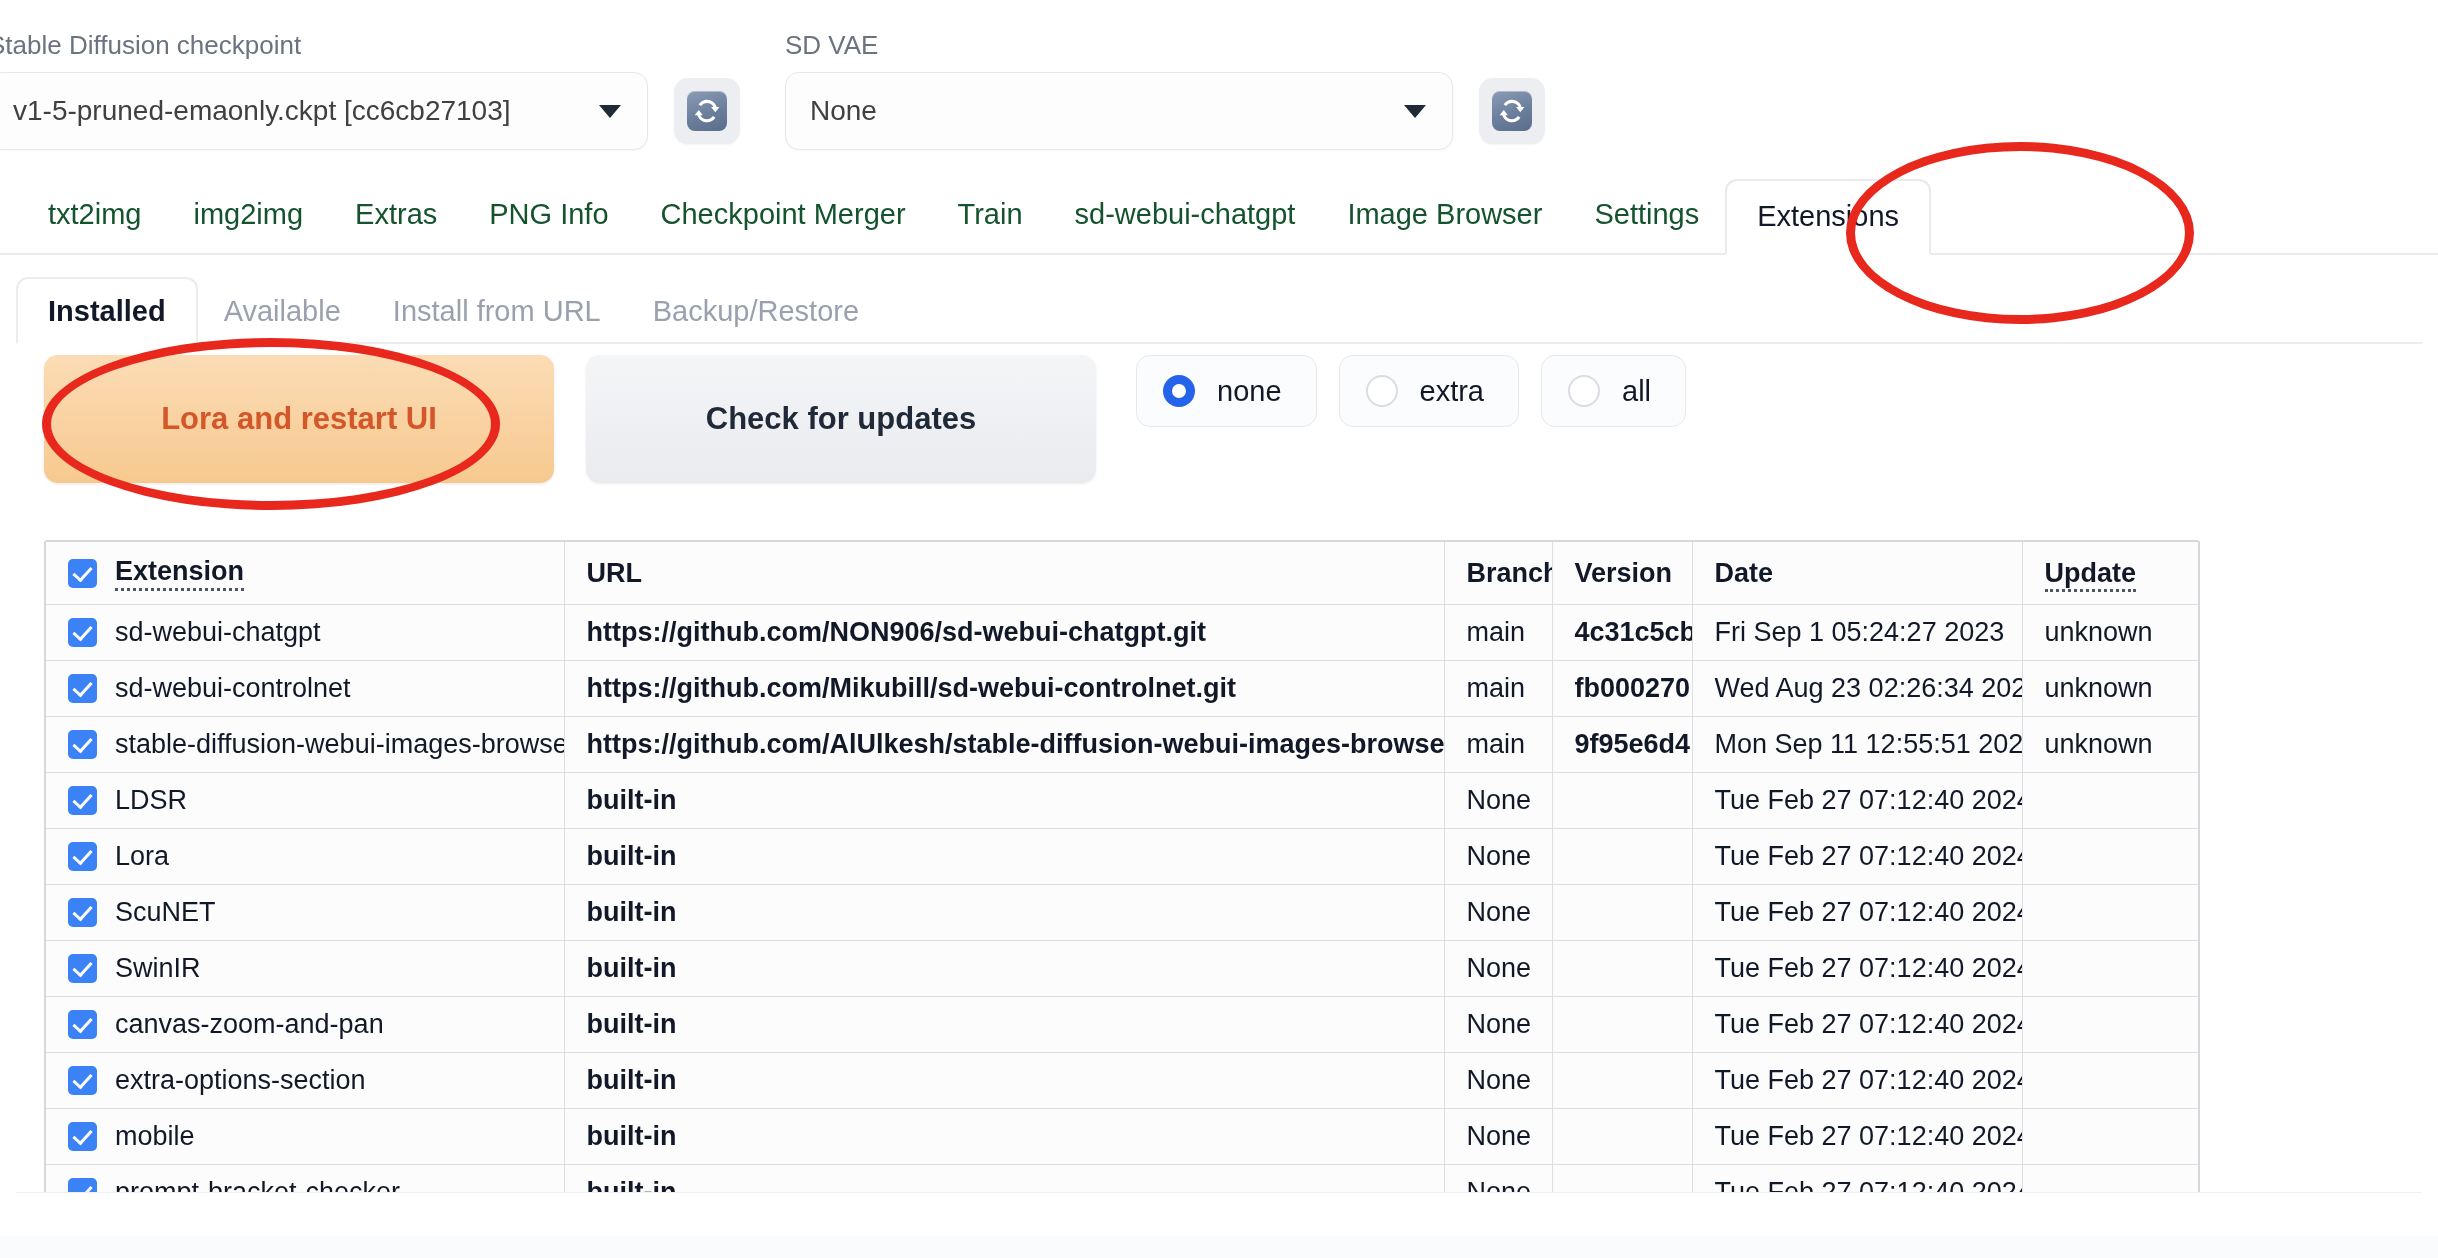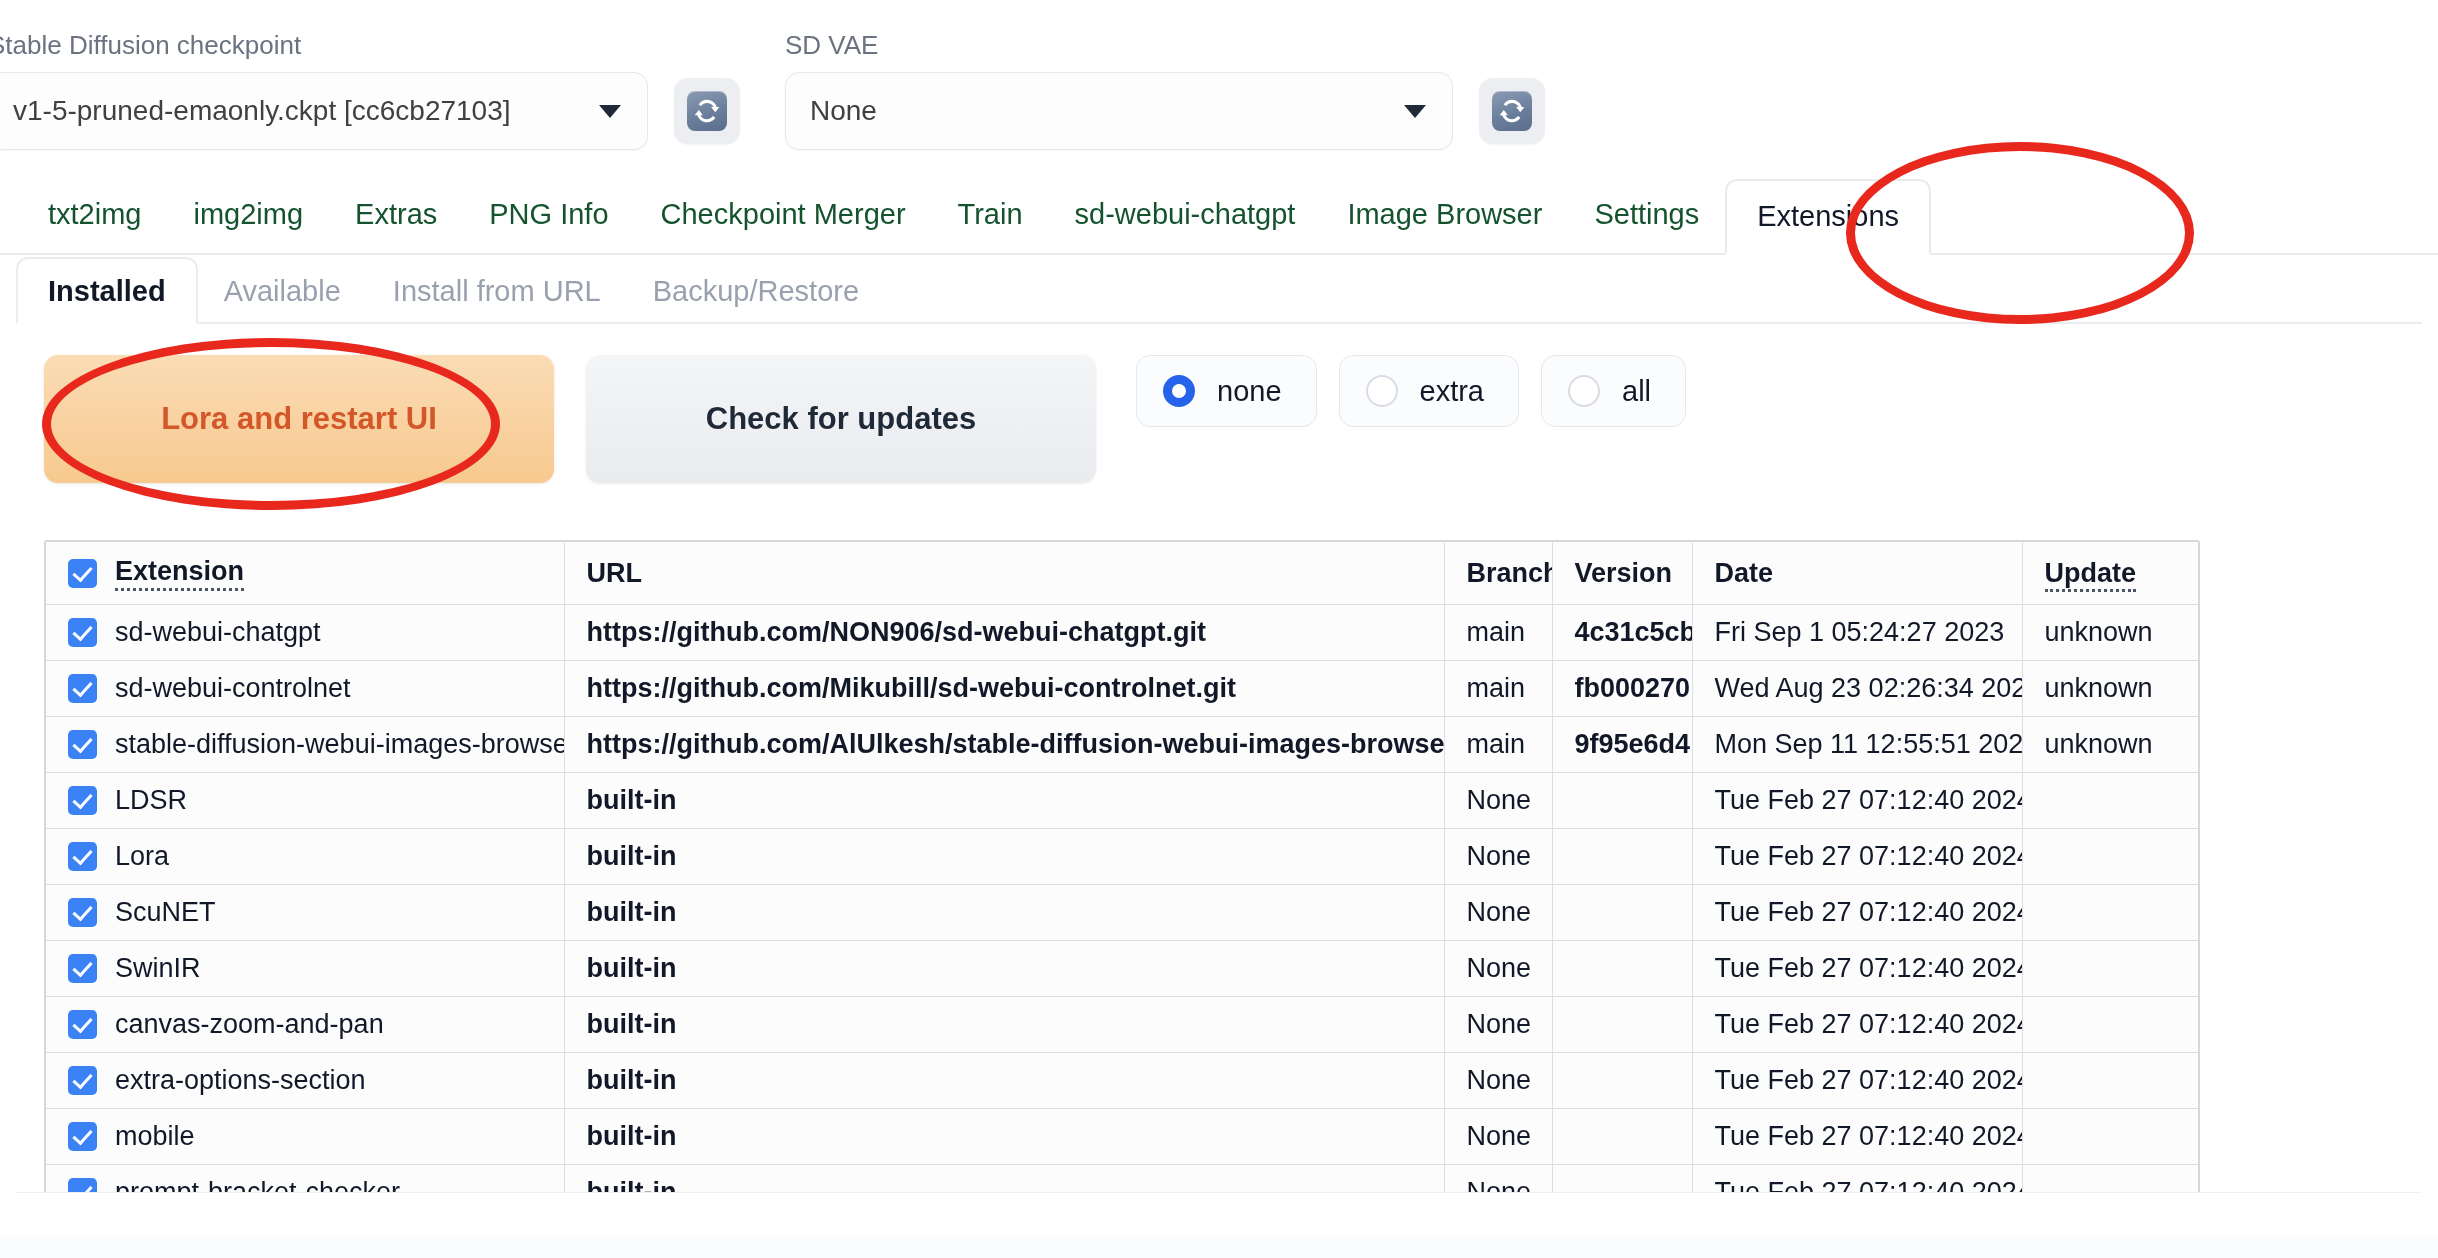--- a/index.html
+++ b/index.html
@@ -109,21 +109,21 @@
     border-radius: 12px 12px 0 0;
     padding: 18px 30px 20px 30px;
     margin-bottom: -2px;
     position: relative;
     z-index: 3;
   }
 
   
   .subtabs {
     position: absolute;
-    left: 16px; top: 260px;
+    left: 16px; top: 280px;
     width: 2406px;
     height: 62px;
     display: flex;
     align-items: flex-end;
     border-bottom: 2px solid #ececf0;
   }
   .subtab {
     font-size: 29px;
     color: #9aa1ae;
     padding: 0 26px 14px 26px;

